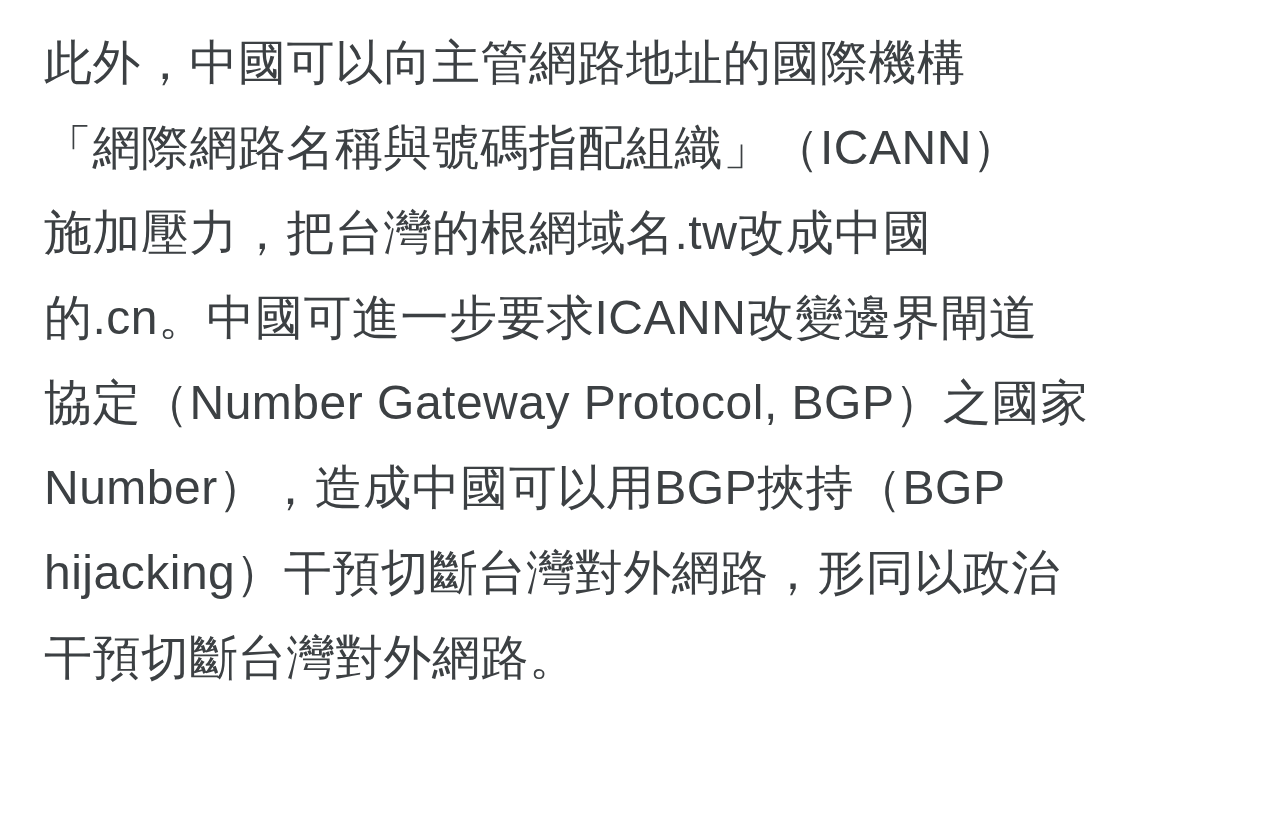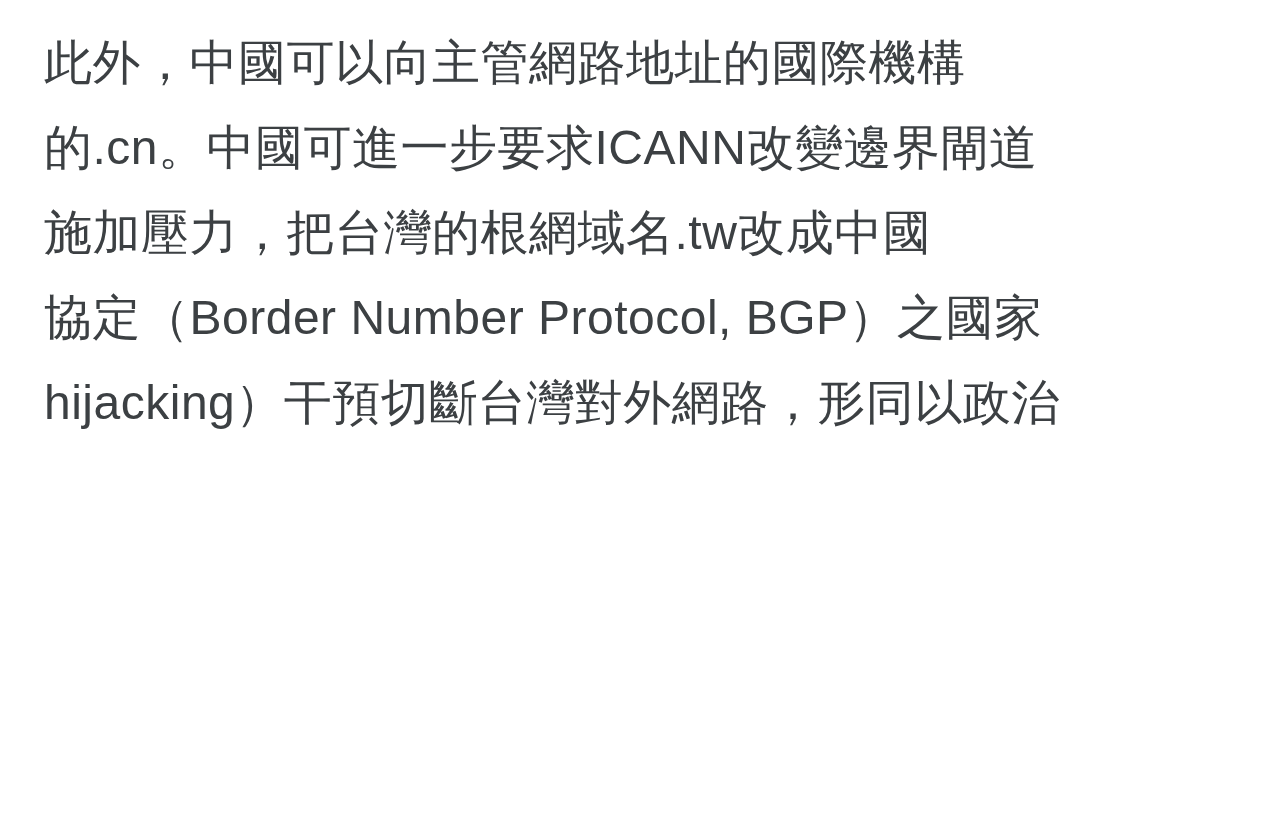--- a/index.html
+++ b/index.html
@@ -23,17 +23,20 @@
   }
   .line {
     white-space: nowrap;
   }
 </style>
 </head>
 <body style="background: rgb(255, 255, 255);">
 
 <div class="article" style="color: rgb(60, 64, 67);">
   <div class="line">此外，中國可以向主管網路地址的國際機構</div>
+  <div class="line">「網際網路名稱與號碼指配組織」（ICANN）</div>
+  <div class="line">施加壓力，把台灣的根網域名.tw改成中國</div>
   <div class="line">的.cn。中國可進一步要求ICANN改變邊界閘道</div>
-  <div class="line">施加壓力，把台灣的根網域名.tw改成中國</div>
-  <div class="line">協定（Border Number Protocol, BGP）之國家</div>
+  <div class="line">協定（Number Gateway Protocol, BGP）之國家</div>
+  <div class="line">Number），造成中國可以用BGP挾持（BGP</div>
   <div class="line">hijacking）干預切斷台灣對外網路，形同以政治</div>
+  <div class="line">干預切斷台灣對外網路。</div>
 </div>
 
 </body></html>

